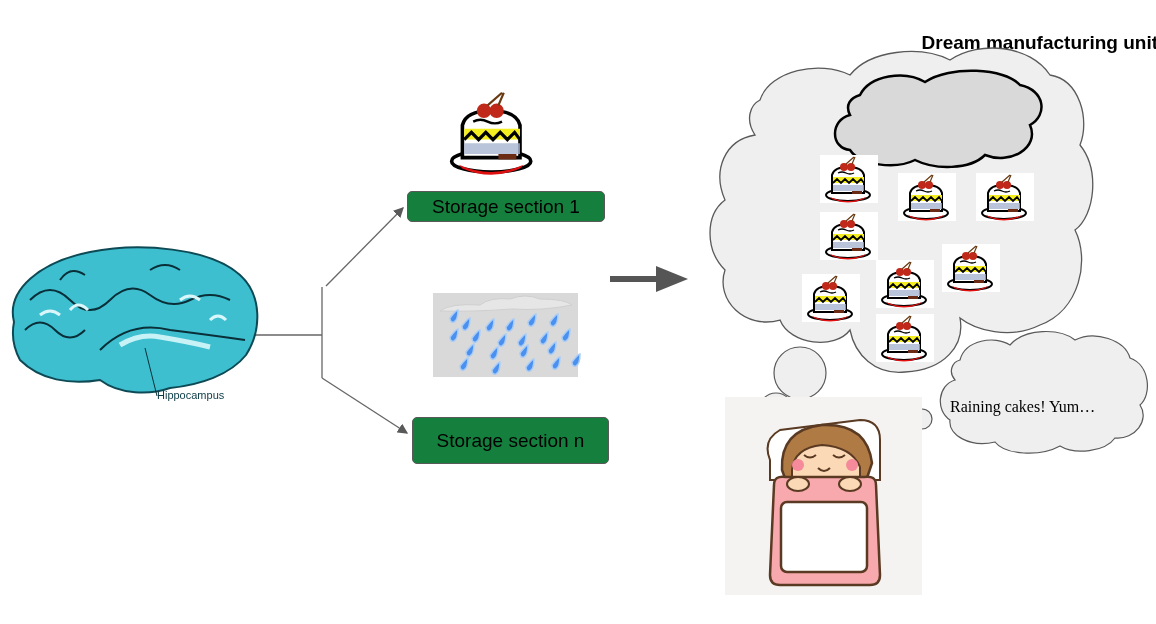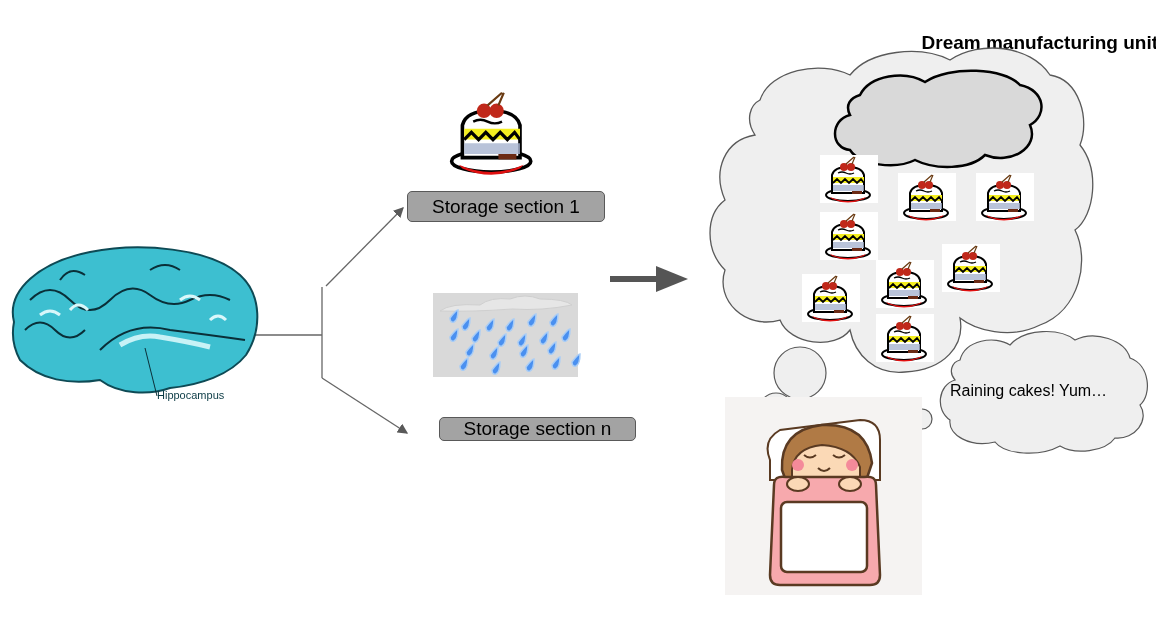--- a/index.html
+++ b/index.html
@@ -1,23 +1,23 @@
 <!DOCTYPE html>
 <html><head>
 <meta charset="utf-8">
 <style>
   html, body { margin:0; padding:0; background:#ffffff; }
   body { width:1156px; height:624px; position:relative; overflow:hidden; font-family:"Liberation Sans", sans-serif; }
   .abs { position:absolute; }
   #title { left:0; width:1110px; top:32px; text-align:right; font-weight:bold; font-size:19px; color:#000;padding-left:48px; }
-  .storage-box { position:absolute; background:#a3a3a3; border:1px solid #595959; border-radius:5px; font-size:19px; color:#000; display:flex; align-items:center; justify-content:center; box-sizing:border-box; }
+  .storage-box { position:absolute; background:#15803d; border:1px solid #595959; border-radius:5px; font-size:19px; color:#000; display:flex; align-items:center; justify-content:center; box-sizing:border-box; }
   #box1 { left:407px; top:191px; width:198px; height:31px; }
-  #boxn { left:412px; top:417px; width:197px; height:24px;margin-left:27px; }
+  #boxn { left:412px; top:417px; width:197px; height:47px; }
   svg { position:absolute; left:0; top:0; overflow:visible; }
-  #raining-text { left:950px; top:382px; font-size:16px; color:#000; white-space:nowrap; }
+  #raining-text { left:950px; top:398px; font-size:16px; color:#000; white-space:nowrap;font-family:Liberation Serif, serif; }
   #hippo-label { left:157px; top:389px; font-size:11px; color:#0a3a44; }
 </style>
 </head>
 <body>
 
 <div id="title" class="abs">Dream manufacturing unit</div>
 
 <svg width="1156" height="624">
   <defs>
     <marker id="ah" markerWidth="8" markerHeight="8" refX="7" refY="4" orient="auto">

